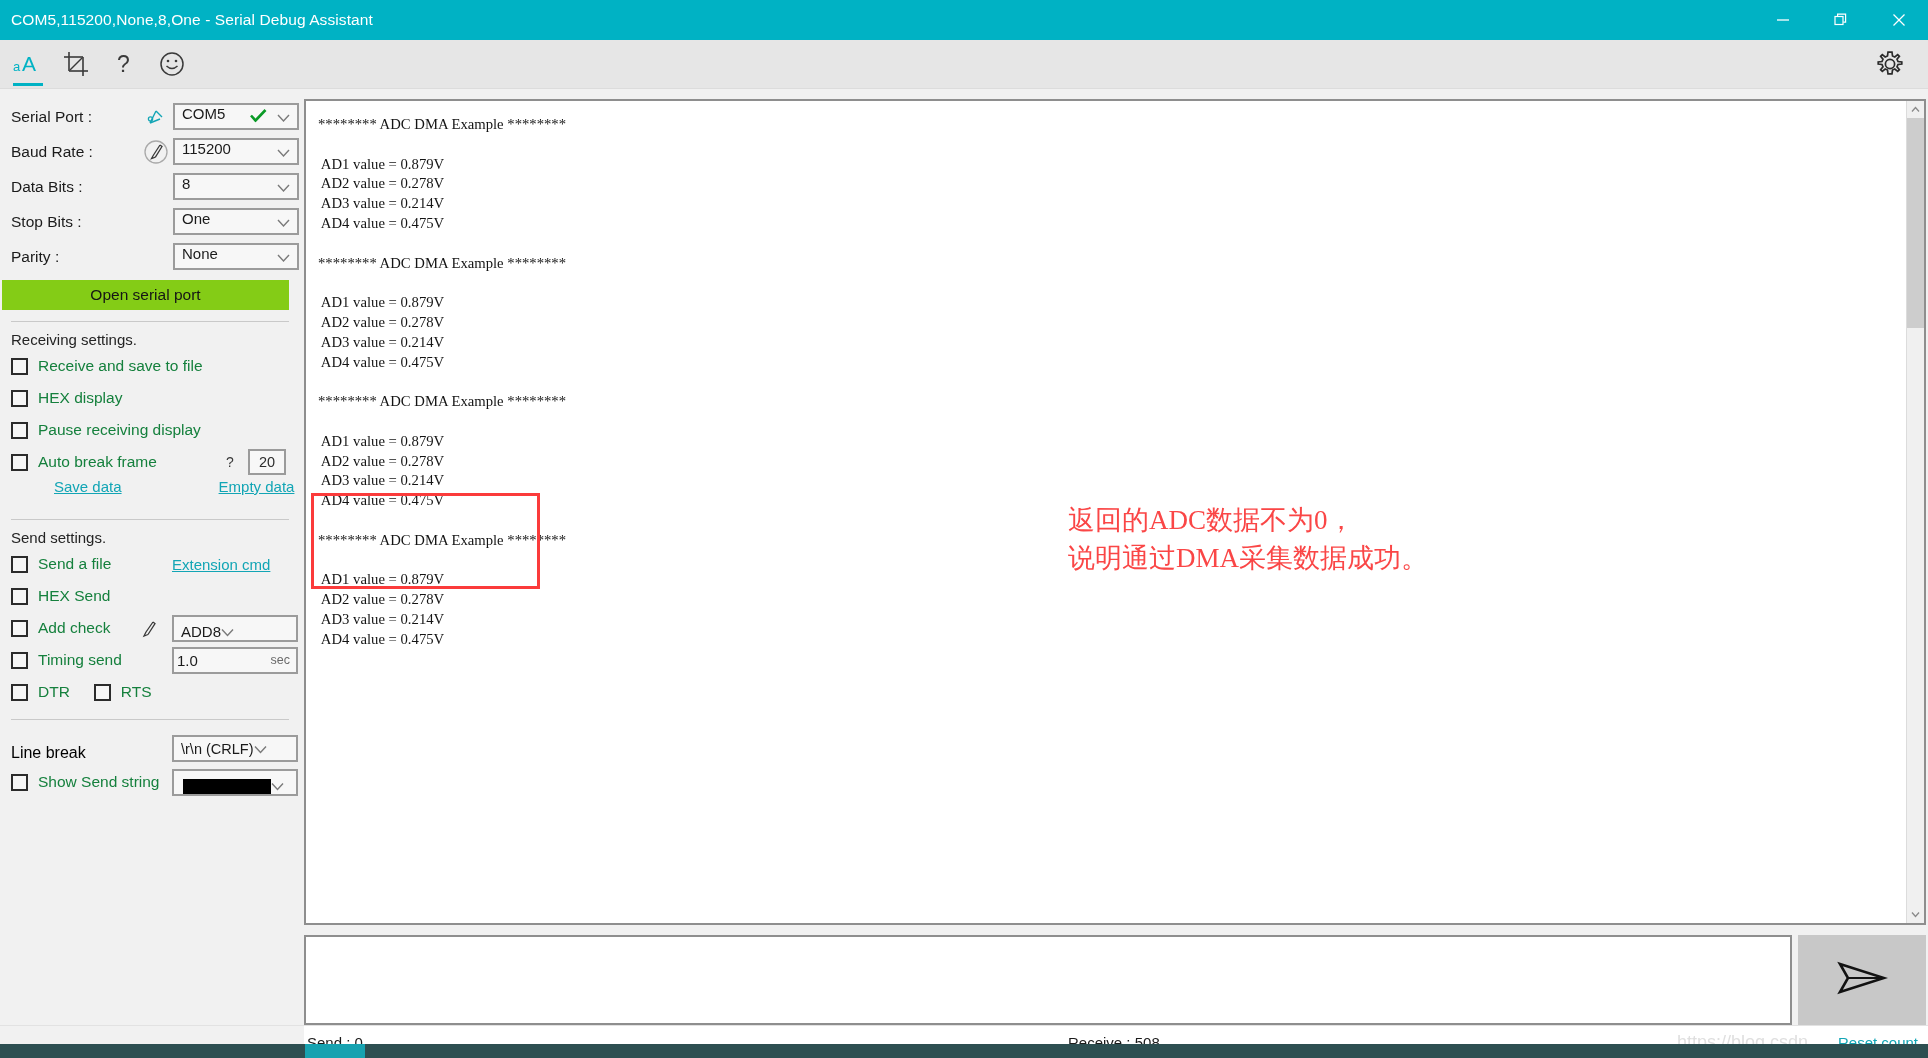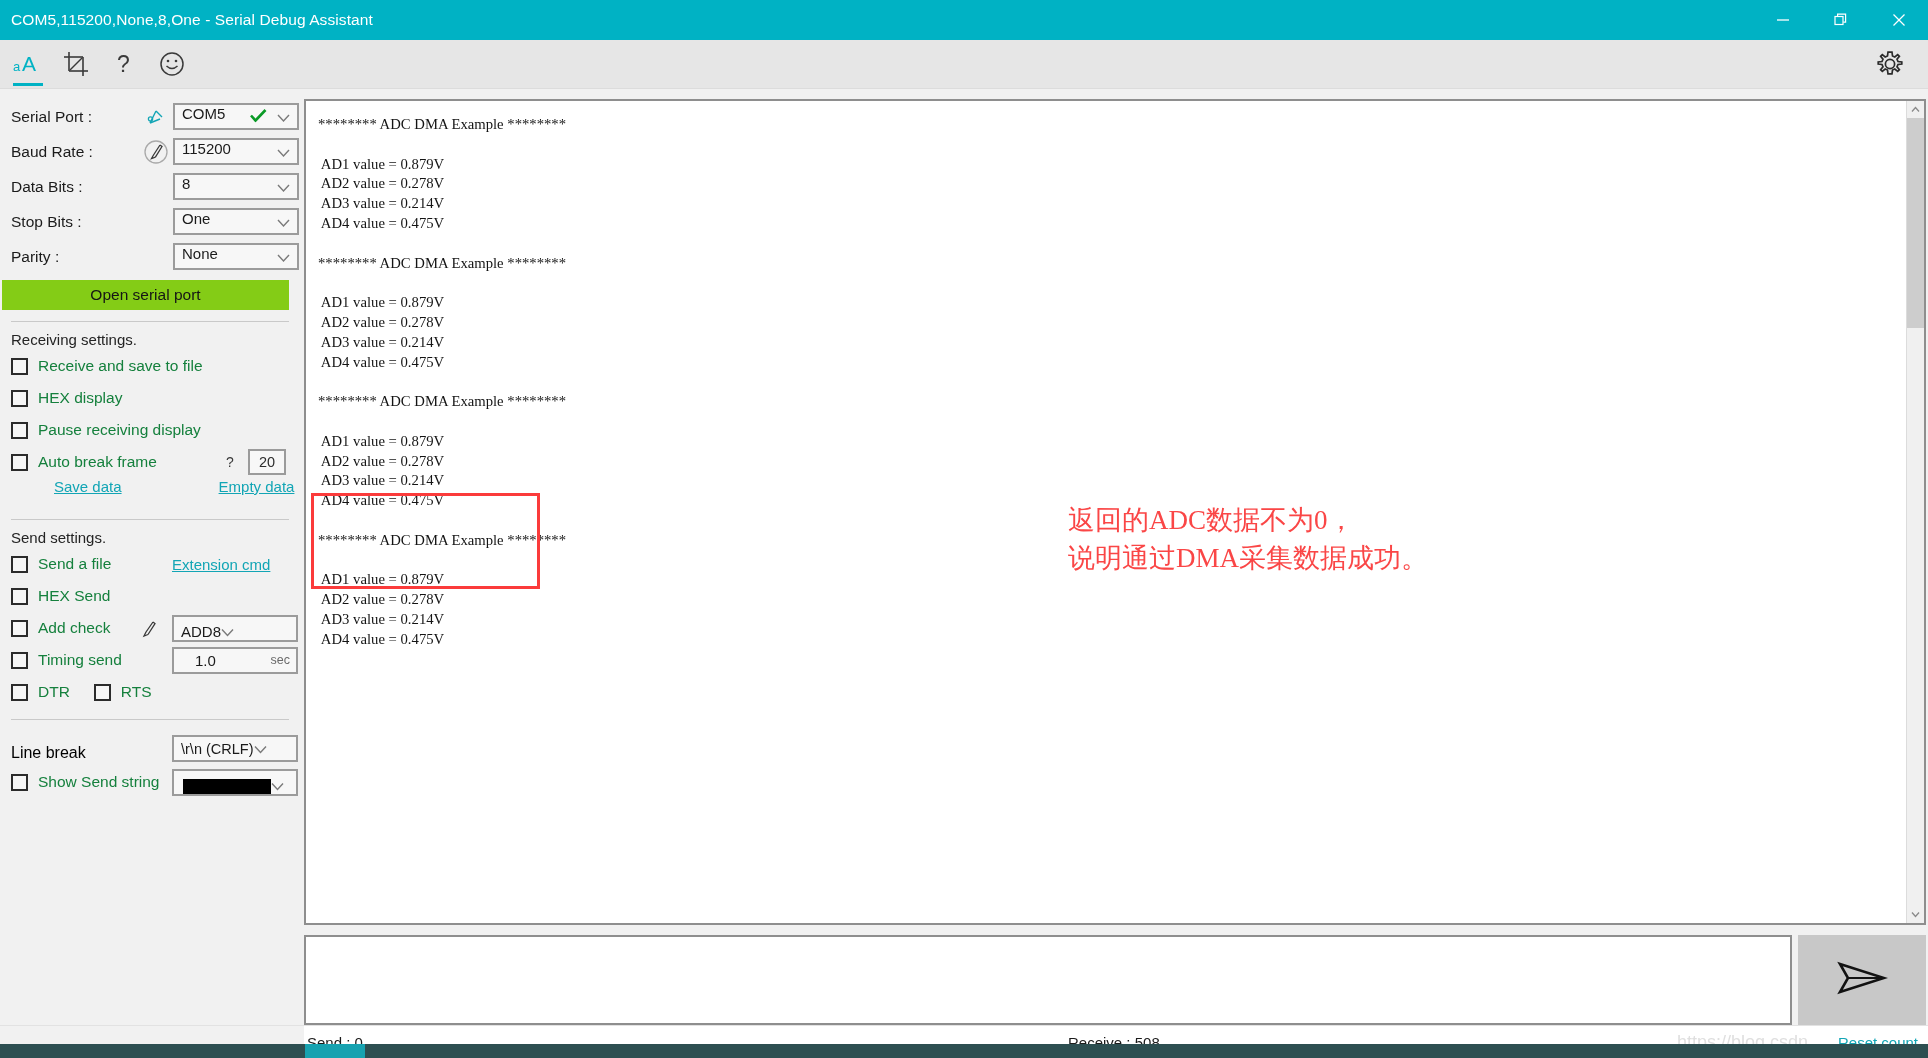--- a/index.html
+++ b/index.html
@@ -255,21 +255,21 @@
     left: 172px;
     width: 126px;
     height: 27px;
     background: #f7f7f7;
     border: 2px solid #9b9b9b;
     box-sizing: border-box;
     display: flex;
     align-items: center;
     font-size: 15px;
     color: #1b1b1b;
-    padding-left: 21px;
+    padding-left: 3px;
   }
   .timing-box .unit {
     position: absolute;
     right: 6px;
     font-size: 12.5px;
     color: #6a6a6a;
   }
   .dtr-rts { display: flex; align-items: center; height: 32px; padding-left: 11px; }
   .dtr-rts .cb-label { margin-right: 24px; }
   .linebreak-row {

